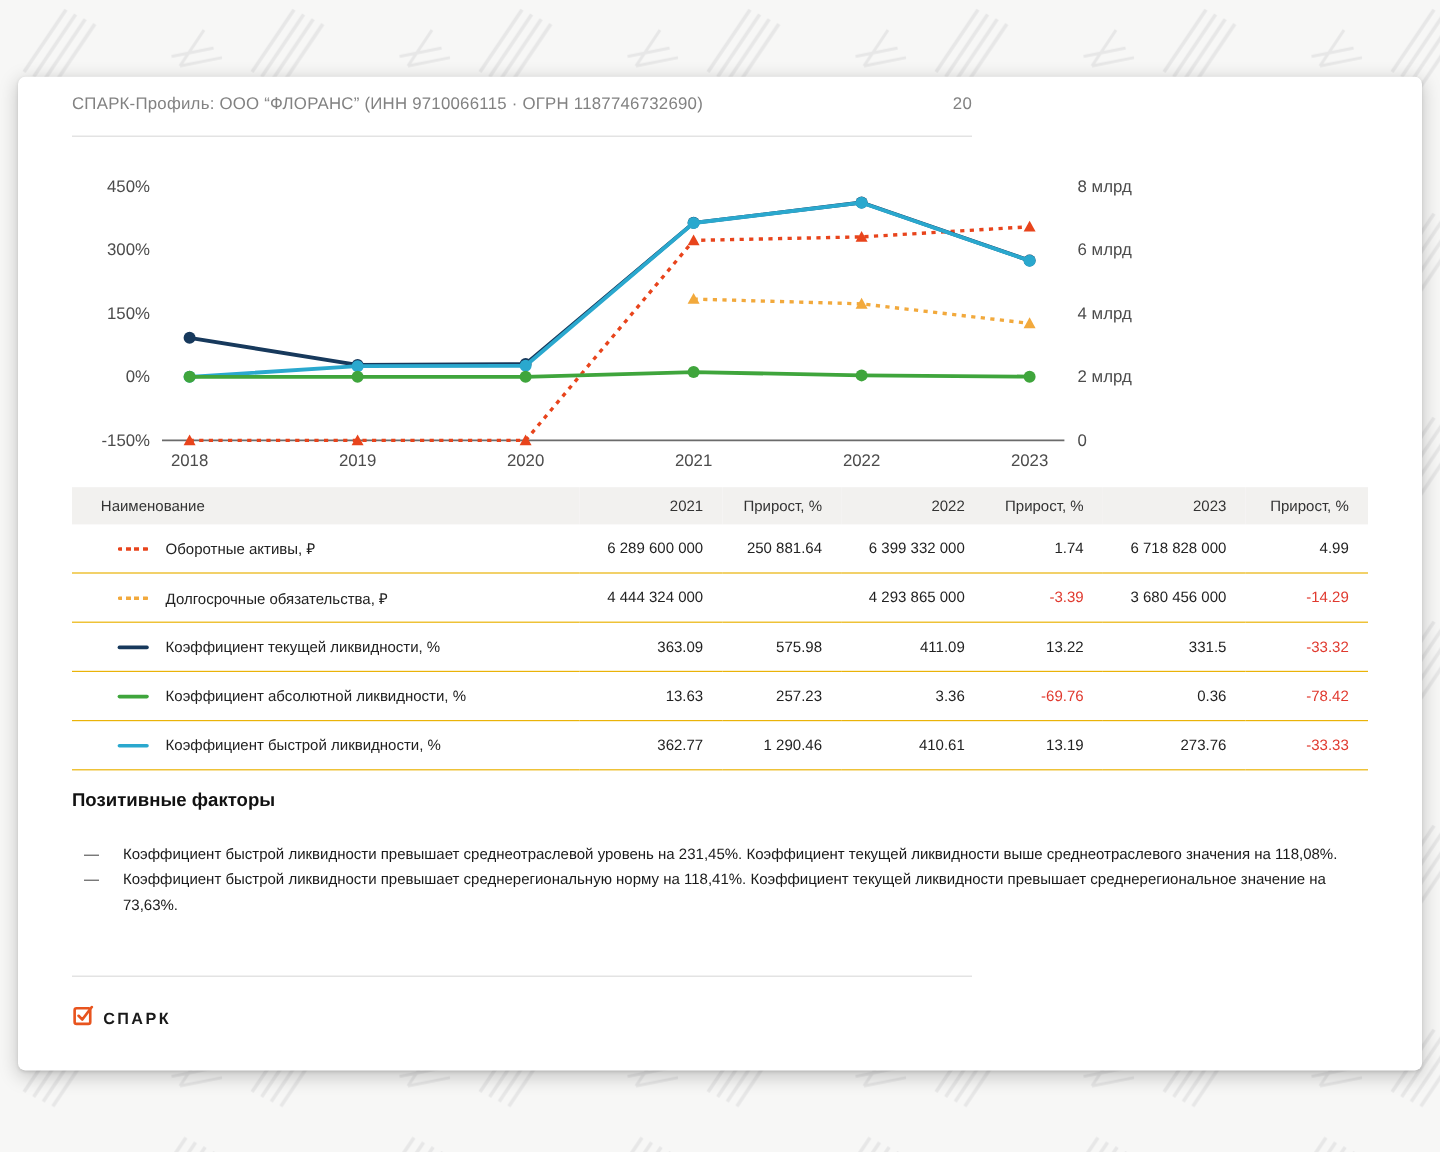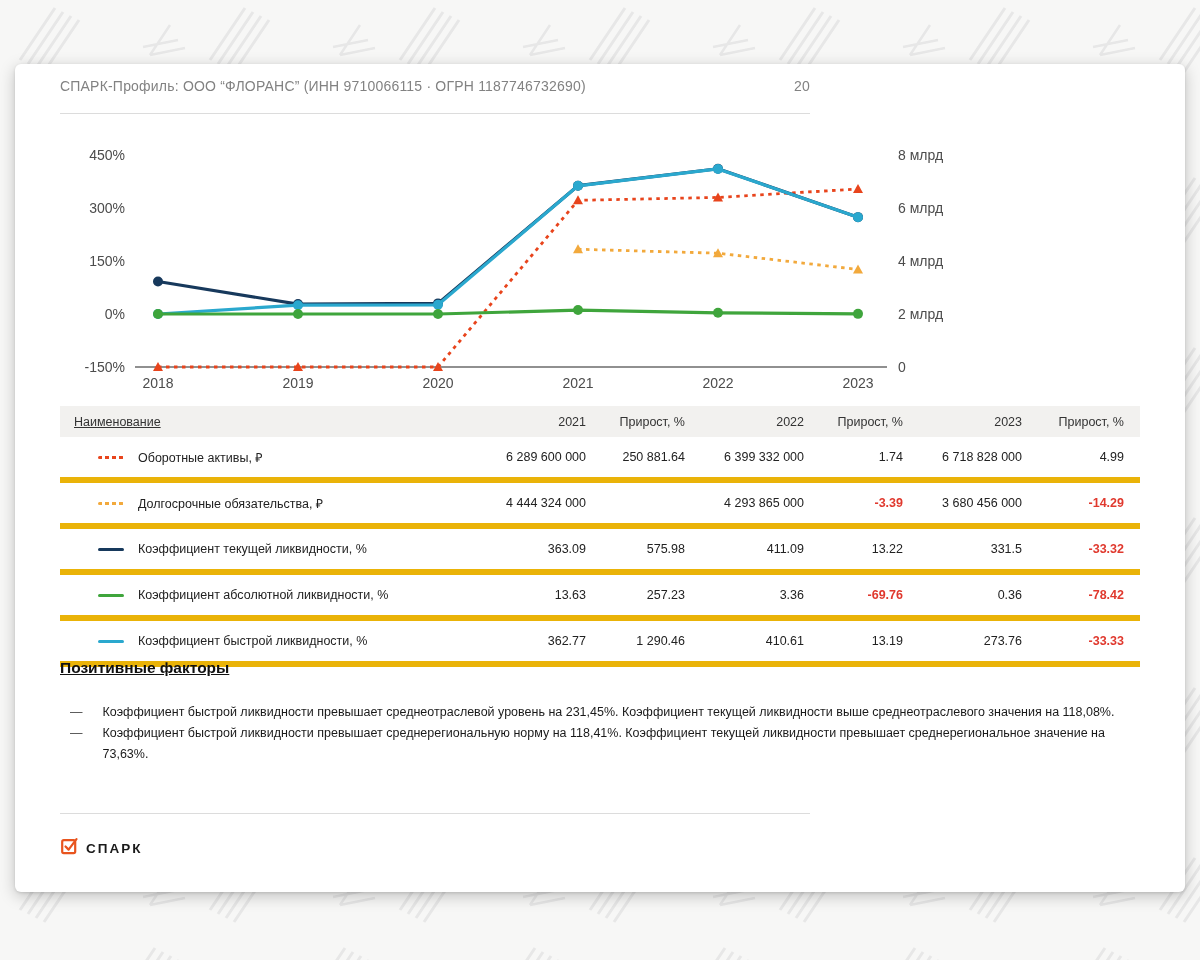--- a/index.html
+++ b/index.html
@@ -11,27 +11,27 @@
     font-size:14px;color:#828282;letter-spacing:.2px;}
   .hdr-rule{position:absolute;left:45px;top:49px;width:750px;height:0;border-top:1px solid #dcdcdc;}
   #chart{position:absolute;left:45px;top:70px;}
   .tick{font-size:14px;fill:#4c4c4c;}
   
   .tbl{position:absolute;left:45px;top:342px;width:1080px;border-collapse:collapse;table-layout:fixed;
     font-size:12.5px;color:#222;}
   .tbl thead th{background:#f2f1ef;height:31px;font-weight:normal;color:#333;}
   .tbl th,.tbl td{padding:0 16px 0 0;text-align:right;white-space:nowrap;}
   .tbl th.name,.tbl td.name{text-align:left;padding:0;}
-  .tbl thead th.name{padding-left:14px;text-decoration:underline;}
-  .tbl tbody td{height:40px;border-bottom:6px solid #eab308;}
+  .tbl thead th.name{padding-left:24px;}
+  .tbl tbody td{height:40px;border-bottom:1px solid #eab308;}
   .namewrap{display:flex;align-items:center;gap:14px;padding-left:38px;}
   .swatch{width:26px;height:3px;border-radius:2px;flex:0 0 auto;}
-  .neg{color:#e0392e;font-weight:bold;}
+  .neg{color:#e0392e;}
   
-  .factors-h{position:absolute;left:45px;top:595px;font-size:15.5px;font-weight:bold;color:#111;text-decoration:underline;}
+  .factors-h{position:absolute;left:45px;top:595px;font-size:15.5px;font-weight:bold;color:#111;}
   .factors{position:absolute;left:45px;top:638px;width:1080px;}
   .factor{display:flex;gap:20px;font-size:12.5px;color:#1a1a1a;line-height:21px;}
   .factor .dash{color:#444;padding-left:10px;}
   
   .ftr-rule{position:absolute;left:45px;top:749px;width:750px;height:0;border-top:1px solid #dcdcdc;}
   .brand{position:absolute;left:45px;top:772px;display:flex;align-items:flex-end;gap:6px;}
   .brand-text{font-size:13.5px;font-weight:bold;letter-spacing:2px;color:#1a1a1a;}
 </style>
 </head>
 <body>

